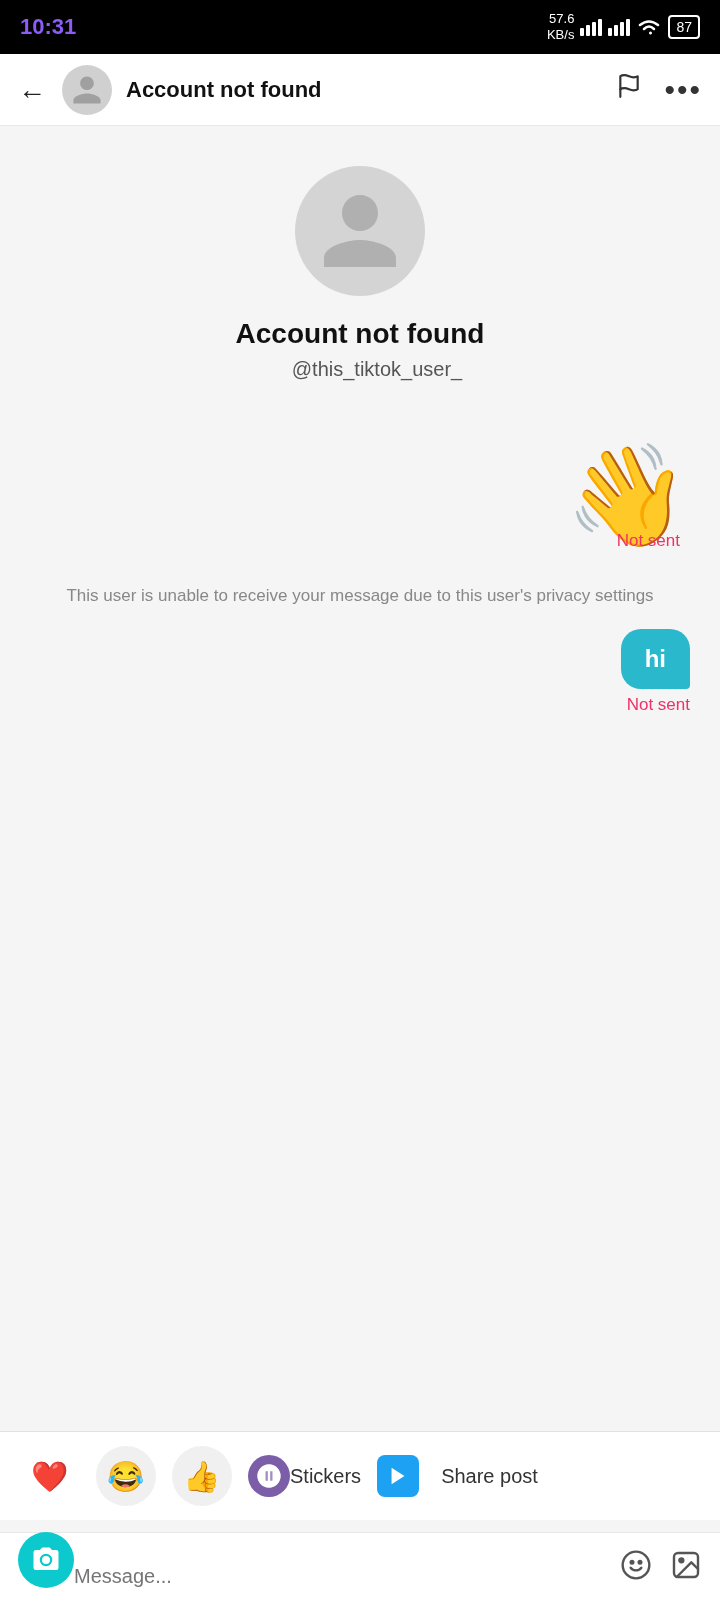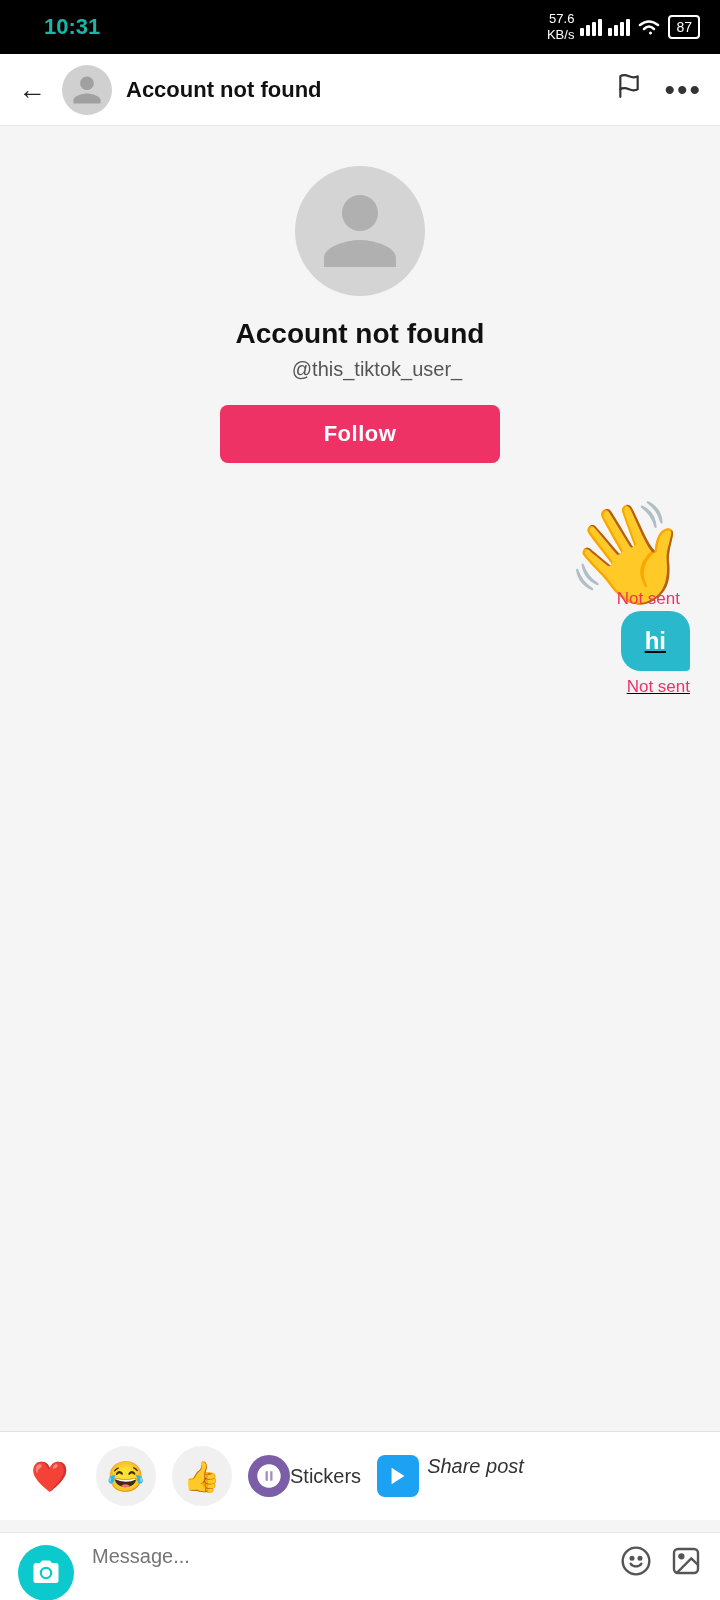--- a/index.html
+++ b/index.html
@@ -18,22 +18,21 @@
       color: #fff;
       display: flex;
       align-items: center;
       justify-content: space-between;
       padding: 8px 20px;
       height: 54px;
     }
     .status-time {
       font-size: 22px;
       font-weight: 600;
-      color: #14b8a6;
-      margin-left: 24px;
+      color: #8b5cf6;
     }
     .status-icons {
       display: flex;
       align-items: center;
       gap: 6px;
       font-size: 14px;
       color: #fff;
     }
 
     
@@ -253,25 +252,24 @@
       justify-content: center;
       font-size: 22px;
     }
     .stickers-label {
       font-size: 20px;
       color: #333;
       font-weight: 500;
     }
     .share-btn {
       display: flex;
-      align-items: flex-start;
-      gap: 8px;
+      align-items: center;
+      gap: 22px;
       cursor: pointer;
       flex-shrink: 0;
-      font-style: italic;
     }
     .share-icon {
       width: 42px;
       height: 42px;
       border-radius: 8px;
       background: #1da1f2;
       display: flex;
       align-items: center;
       justify-content: center;
       font-size: 18px;
@@ -283,23 +281,23 @@
       font-weight: 500;
     }
 
     
     .input-bar {
       position: fixed;
       bottom: 0;
       width: 720px;
       background: #fff;
       display: flex;
-      align-items: flex-start;
+      align-items: flex-end;
       padding: 12px 18px;
-      gap: 18px;
+      gap: 0;
       border-top: 1px solid #e8e8e8;
       z-index: 100;
       height: 68px;
     }
     .camera-btn {
       width: 56px;
       height: 56px;
       border-radius: 50%;
       background: #0bc9cd;
       display: flex;
@@ -388,34 +386,34 @@
 <div class="main-content">
 
   <div class="profile-section">
     <div class="profile-avatar">
       <svg viewBox="0 0 24 24">
         <path d="M12 12c2.7 0 4.8-2.1 4.8-4.8S14.7 2.4 12 2.4 7.2 4.5 7.2 7.2 9.3 12 12 12zm0 2.4c-3.2 0-9.6 1.6-9.6 4.8v2.4h19.2v-2.4c0-3.2-6.4-4.8-9.6-4.8z"></path>
       </svg>
     </div>
     <div class="profile-name">Account not found</div>
     <div class="profile-handle">@this_tiktok_user_</div>
-    <button class="follow-btn">Follow</button>
   </div>
 
   <div class="messages-area">
 
     <div class="wave-message-row">
       <div style="position:relative; display:inline-block;">
         <span class="wave-emoji">👋</span>
         <div class="not-sent-label">Not sent</div>
       </div>
     </div>
 
-
-    <div style="display:flex; flex-direction:column; align-items:flex-end; margin-right:10px; margin-bottom:30px; position:relative;text-decoration:underline;">
+    <div class="privacy-notice">This user is unable to receive your message due to this user's privacy settings</div>
+
+    <div style="display:flex; flex-direction:column; align-items:flex-end; margin-right:10px; margin-bottom:30px; position:relative;">
       <div class="hi-bubble">hi</div>
       <div style="font-size:17px; color:#ee3266; margin-top:6px;">Not sent</div>
     </div>
 
 
   </div>
 
   <div class="bottom-spacer"></div>
 </div>
 

